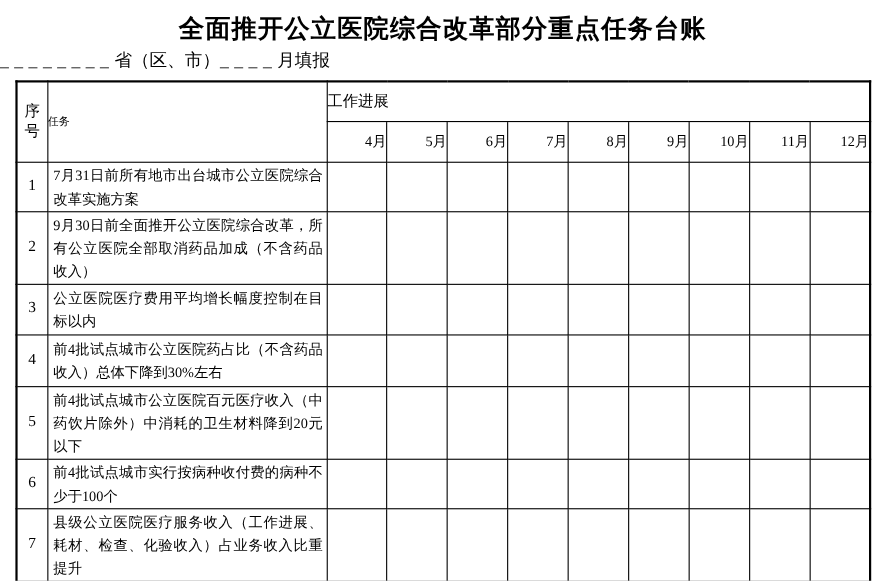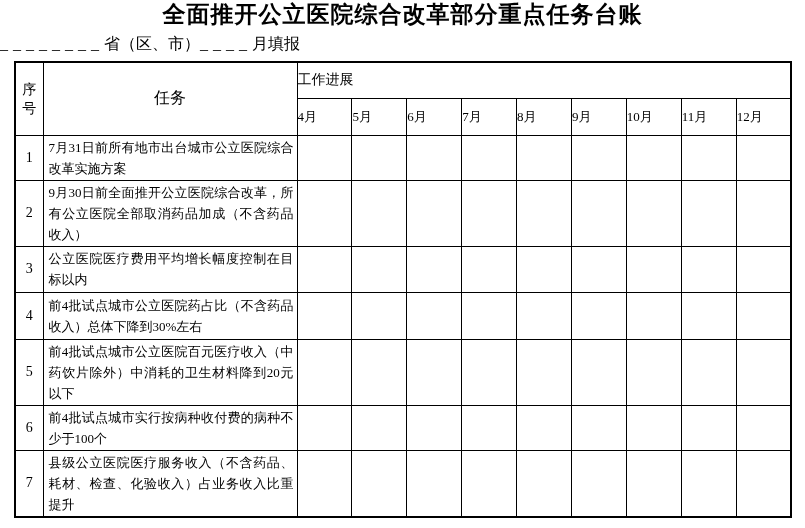--- a/index.html
+++ b/index.html
@@ -9,21 +9,21 @@
     font-family: "Liberation Serif", "DejaVu Serif", serif;
     color: #000000;
     overflow: hidden;
   }
   .page { width: 805px; height: 528px; background: #ffffff; }
 
   .doc-title {
     text-align: center;
     font-size: 23px;
     font-weight: bold;
-    padding-top: 0;
+    padding-top: 12px;
     letter-spacing: 1px;
     line-height: 30px;
   }
   .doc-subtitle {
     text-align: left;
     font-size: 16px;
     line-height: 24px;
     margin-top: 2px;
     white-space: nowrap;
   }
@@ -51,23 +51,23 @@
   col.c-month { width: 54.9px; }
 
   .ledger thead tr.hdr-top { height: 36px; }
   .ledger thead tr.hdr-months { height: 37px; }
   th.h-index {
     text-align: center;
     font-size: 14px;
     line-height: 19px;
     padding: 0 5px;
   }
-  th.h-task { text-align: center; font-size: 16px; }
+  th.h-task { text-align: left; font-size: 10px; }
   th.h-progress { text-align: left; font-size: 14px; }
-  th.month { text-align: left; font-size: 13px; padding: 0; }
+  th.month { text-align: right; font-size: 13px; padding: 0; }
 
   td.no { text-align: center; font-size: 14px; }
   td.task {
     text-align: justify;
     padding: 1px 3px 1px 5px;
     font-size: 13px;
     line-height: 21px;
   }
   td.progress-cell { background: #ffffff; }
 
@@ -196,21 +196,21 @@
           <td class="progress-cell"></td>
           <td class="progress-cell"></td>
           <td class="progress-cell"></td>
           <td class="progress-cell"></td>
           <td class="progress-cell"></td>
           <td class="progress-cell"></td>
           <td class="progress-cell"></td>
         </tr>
       <tr class="task-row">
         <td class="no">7</td>
-        <td class="task">县级公立医院医疗服务收入（不含药品、耗材、检查、化验收入）占业务收入比重提升</td>
+        <td class="task">县级公立医院医疗服务收入（工作进展、耗材、检查、化验收入）占业务收入比重提升</td>
       <td class="progress-cell"></td>
           <td class="progress-cell"></td>
           <td class="progress-cell"></td>
           <td class="progress-cell"></td>
           <td class="progress-cell"></td>
           <td class="progress-cell"></td>
           <td class="progress-cell"></td>
           <td class="progress-cell"></td>
           <td class="progress-cell"></td>
         </tr>

